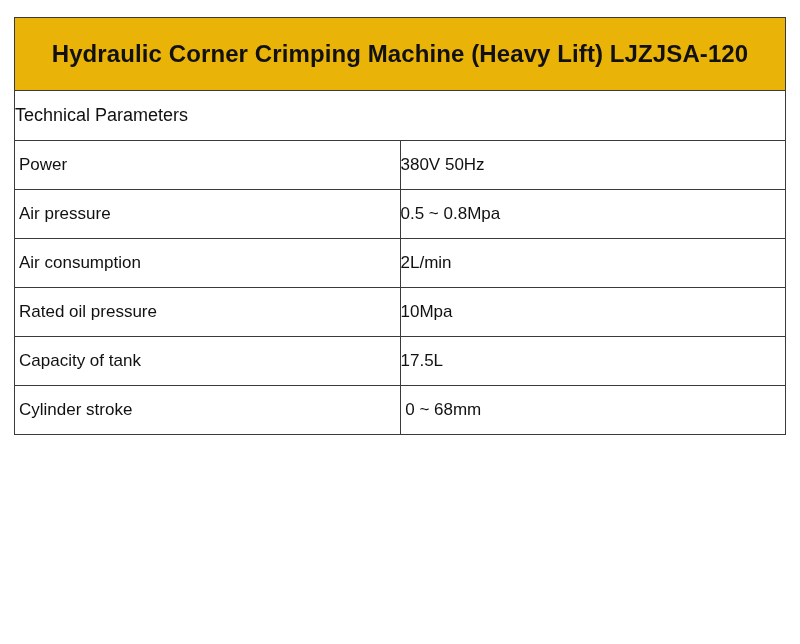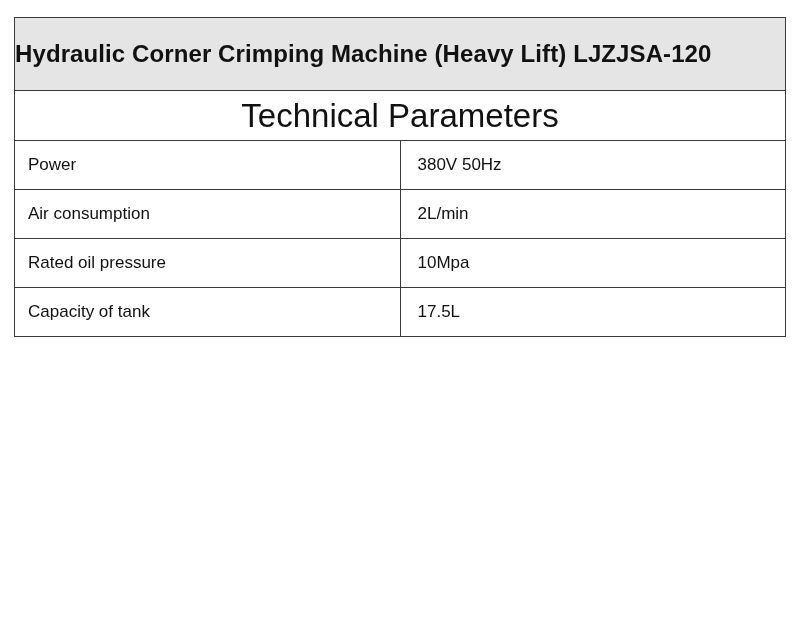--- a/index.html
+++ b/index.html
@@ -1,48 +1,56 @@
 <!DOCTYPE html>
 <html><head>
   <meta charset="utf-8">
   <style>
     html, body { margin: 0; padding: 0; background: #ffffff; }
     body { width: 800px; height: 644px; position: relative; overflow: hidden;
       font-family: "Liberation Sans", "DejaVu Sans", sans-serif; color: #111; }
     table.spec { position: absolute; left: 14px; top: 17px; width: 772px;
       border-collapse: collapse; table-layout: fixed; }
     table.spec td { border: 1.5px solid #3a3a3a; padding: 0; }
-    .title-cell { background: #e5e5e5; height: 72px; text-align: left;
+    .title-cell { background: #eab308; height: 72px; text-align: center;
       font-weight: bold; font-size: 24px; letter-spacing: 0.1px; }
-    .subtitle-cell { height: 49px; text-align: center; font-size: 33px; }
+    .subtitle-cell { height: 49px; font-size: 18px; }
     .row td { height: 48px; font-size: 17px; vertical-align: middle; }
-    .row td.label { width: 370px; padding-left: 13px; }
-    .row td.value { padding-left: 17px; }
+    .row td.label { width: 370px; padding-left: 4px; }
+    .row td.value { padding-left: 0px; }
   </style>
 </head>
 <body>
 
 <table class="spec">
   <tbody>
       <tr>
     <td colspan="2" class="title-cell">Hydraulic Corner Crimping Machine (Heavy Lift) LJZJSA-120</td>
   </tr>
   <tr>
     <td colspan="2" class="subtitle-cell">Technical Parameters</td>
   </tr>
   <tr class="row">
     <td class="label">Power</td>
     <td class="value">380V  50Hz</td>
   </tr>
   <tr class="row">
+    <td class="label">Air pressure</td>
+    <td class="value">0.5 ~ 0.8Mpa</td>
+  </tr>
+  <tr class="row">
     <td class="label">Air consumption</td>
     <td class="value">2L/min</td>
   </tr>
   <tr class="row">
     <td class="label">Rated oil pressure</td>
     <td class="value">10Mpa</td>
   </tr>
   <tr class="row">
     <td class="label">Capacity of tank</td>
     <td class="value">17.5L</td>
   </tr>
+  <tr class="row">
+    <td class="label">Cylinder stroke</td>
+    <td class="value" style="white-space:pre"> 0 ~ 68mm</td>
+  </tr>
 </tbody>
   </table>
 
 </body></html>

